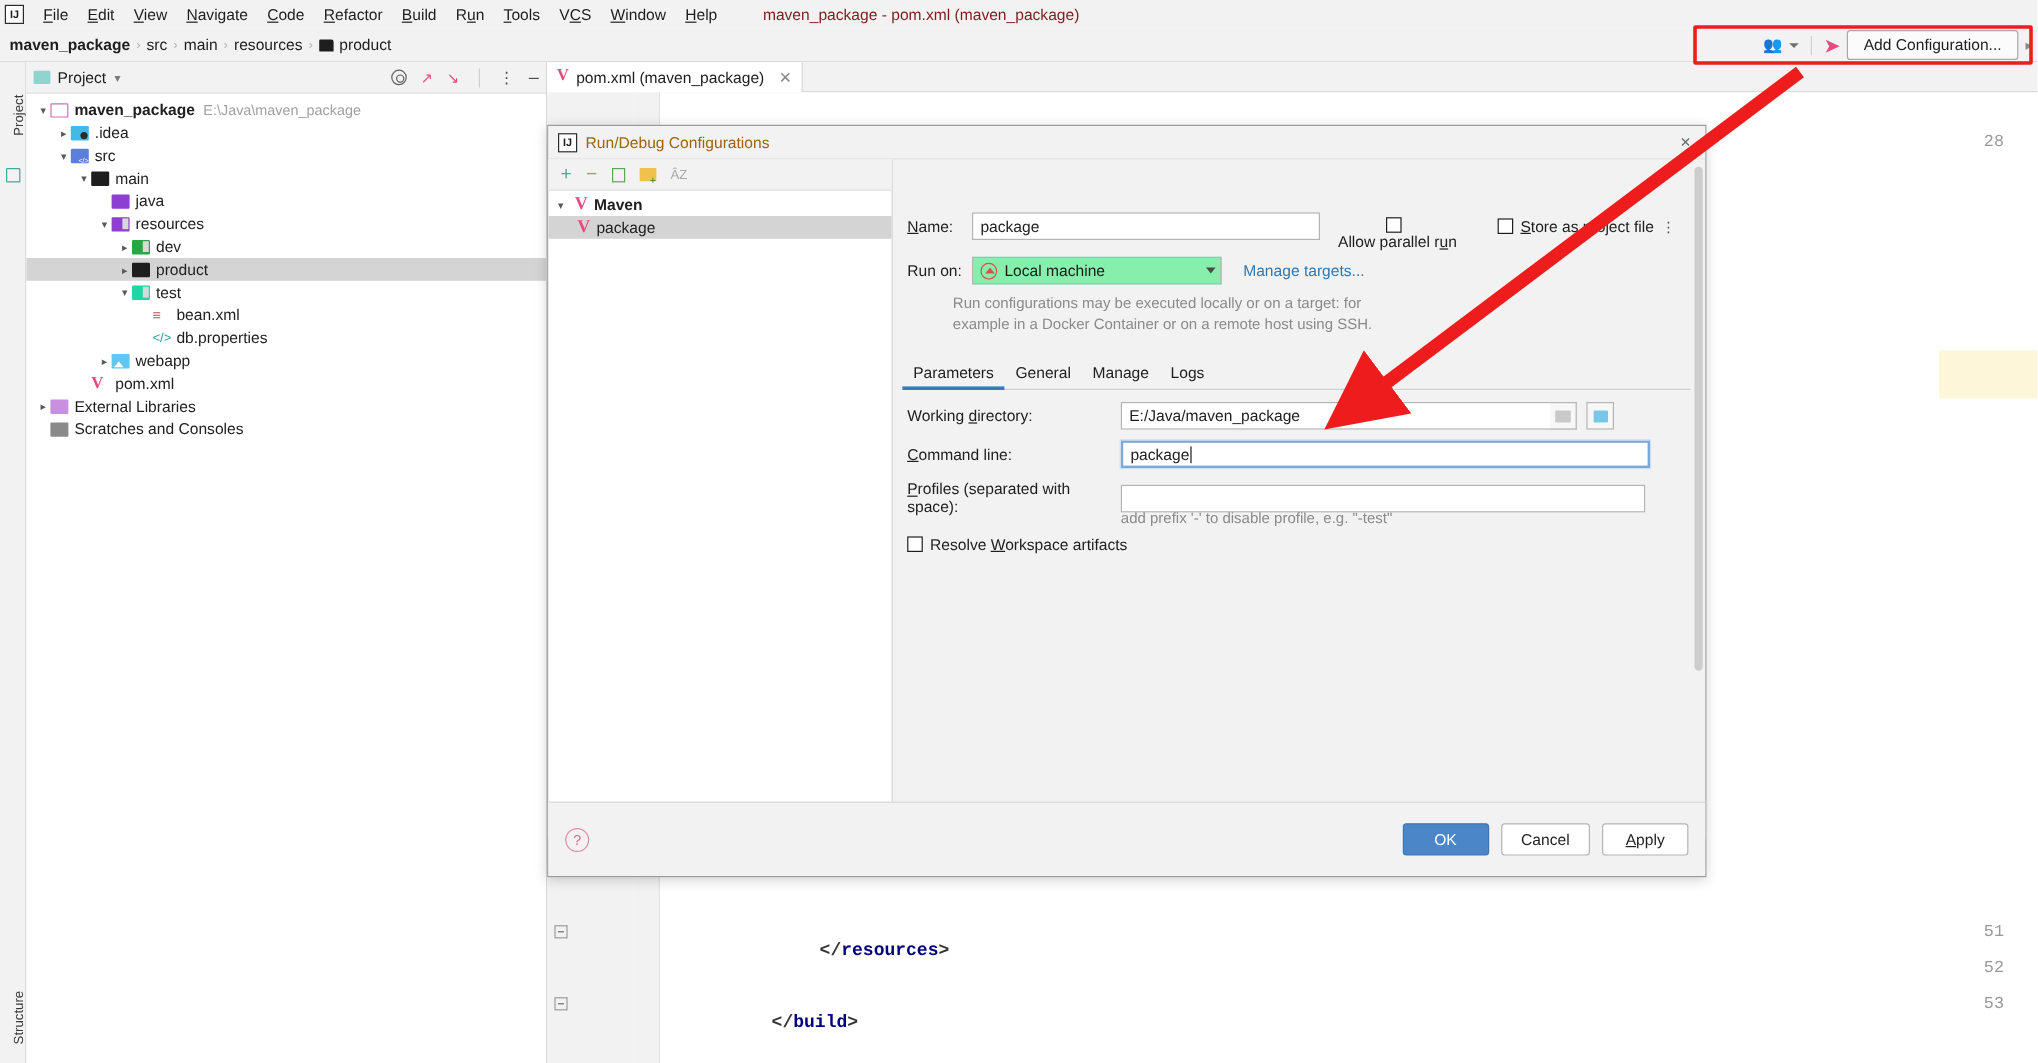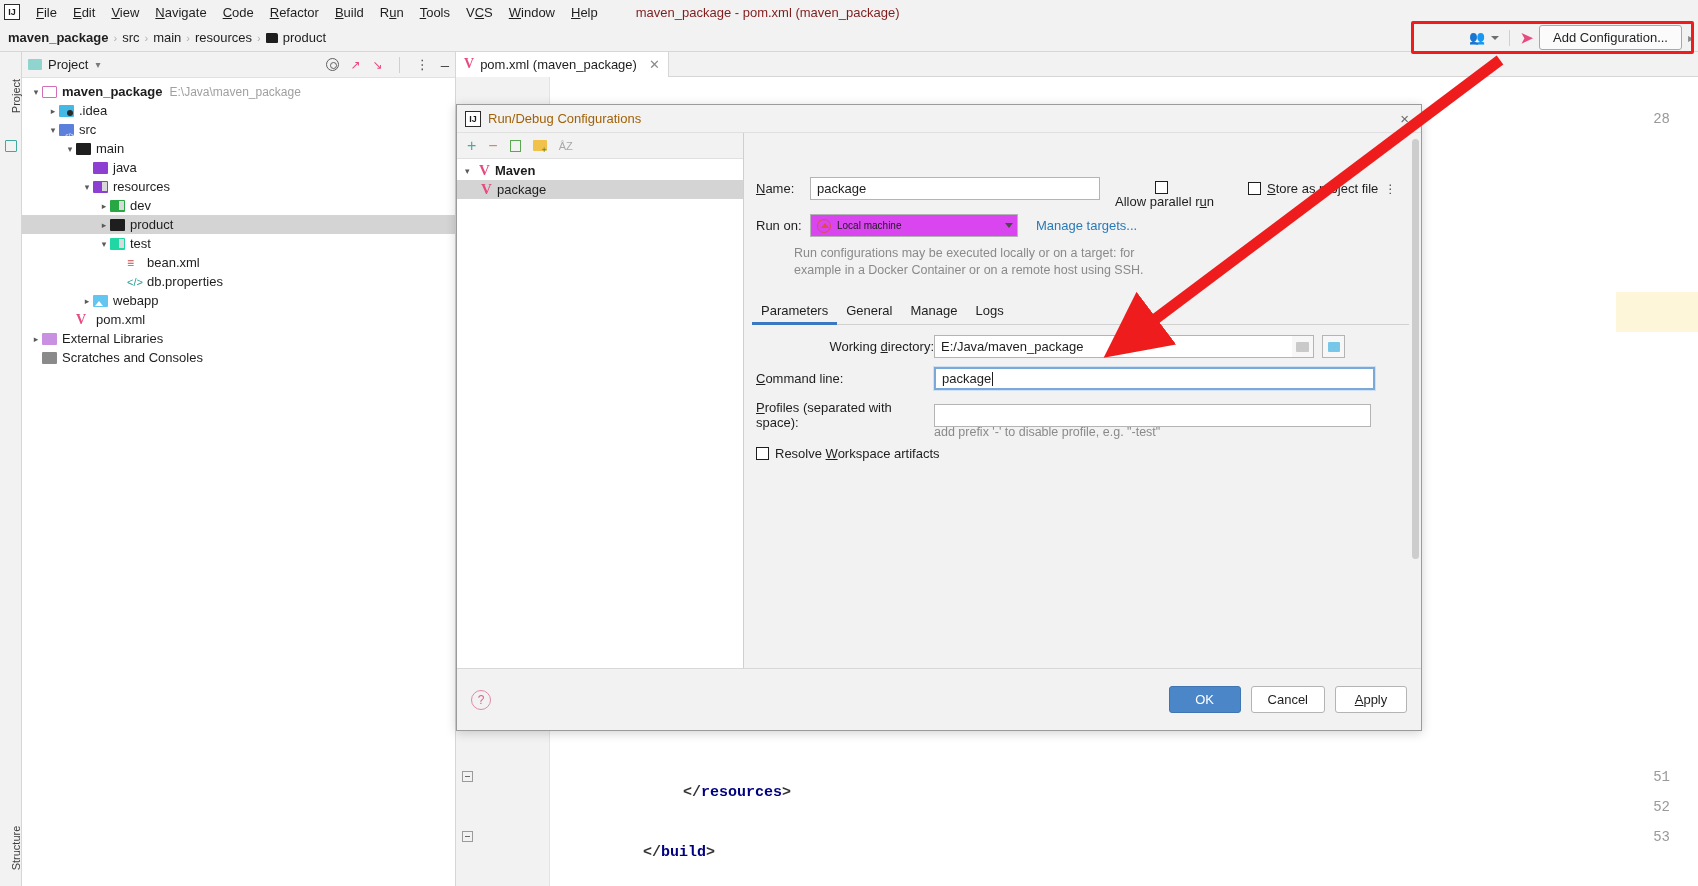--- a/index.html
+++ b/index.html
@@ -247,22 +247,22 @@
   .row { display: flex; align-items: center; }
   .lbl { font-size: 13px; color: #1e1e1e; }
   .lbl u { text-decoration: underline; }
   .tfield {
     background: #ffffff; border: 1px solid #b4b4b4; height: 23px;
     font-size: 13px; color: #1e1e1e; padding: 0 6px; display: flex; align-items: center;
   }
   .tfield.focus { border: 2px solid #7aa8d9; outline: 1px solid #cfe0f2; }
   .caret { display:inline-block; width:1px; height:14px; background:#1e1e1e; margin-left:1px; }
   .combo {
-    background: #d946ef; border: 1px solid #b4b4b4; height: 23px;
-    display: flex; align-items: center; padding: 0 4px 0 6px; font-size: 10px;
+    background: #86efac; border: 1px solid #b4b4b4; height: 23px;
+    display: flex; align-items: center; padding: 0 4px 0 6px; font-size: 13px;
   }
   .combo .hico {
     width: 14px; height: 14px; border: 1.6px solid #e04b4b; border-radius: 50%;
     margin-right: 6px; position: relative;
   }
   .combo .hico::after {
     content: ""; position: absolute; left: 3px; top: 3px;
     border-left: 4px solid transparent; border-right: 4px solid transparent;
     border-bottom: 5px solid #e04b4b;
   }
@@ -583,21 +583,21 @@
         </div>
 
         <div class="tabs-row" id="param-tabs" style="position:absolute; left:8px; top:166px; right:12px;">
             <div class="ptab active">Parameters</div>
             <div class="ptab">General</div>
             <div class="ptab">Manage</div>
             <div class="ptab">Logs</div>
           </div>
 
         <div class="row" style="position:absolute; left:12px; top:202px; right:12px;">
-          <span class="lbl" style="width:178px;text-align:right;">Working <u>d</u>irectory:</span>
+          <span class="lbl" style="width:178px;">Working <u>d</u>irectory:</span>
           <div class="tfield" style="width:380px;">E:/Java/maven_package</div>
           <div class="browse-btn" style="margin-left:-22px; border-left:none;">
               <span class="f"></span>
             </div>
           <div class="macro-btn" style="margin-left:8px;">
               <span class="m"></span>
             </div>
         </div>
 
         <div class="row" style="position:absolute; left:12px; top:234px; right:12px;">

